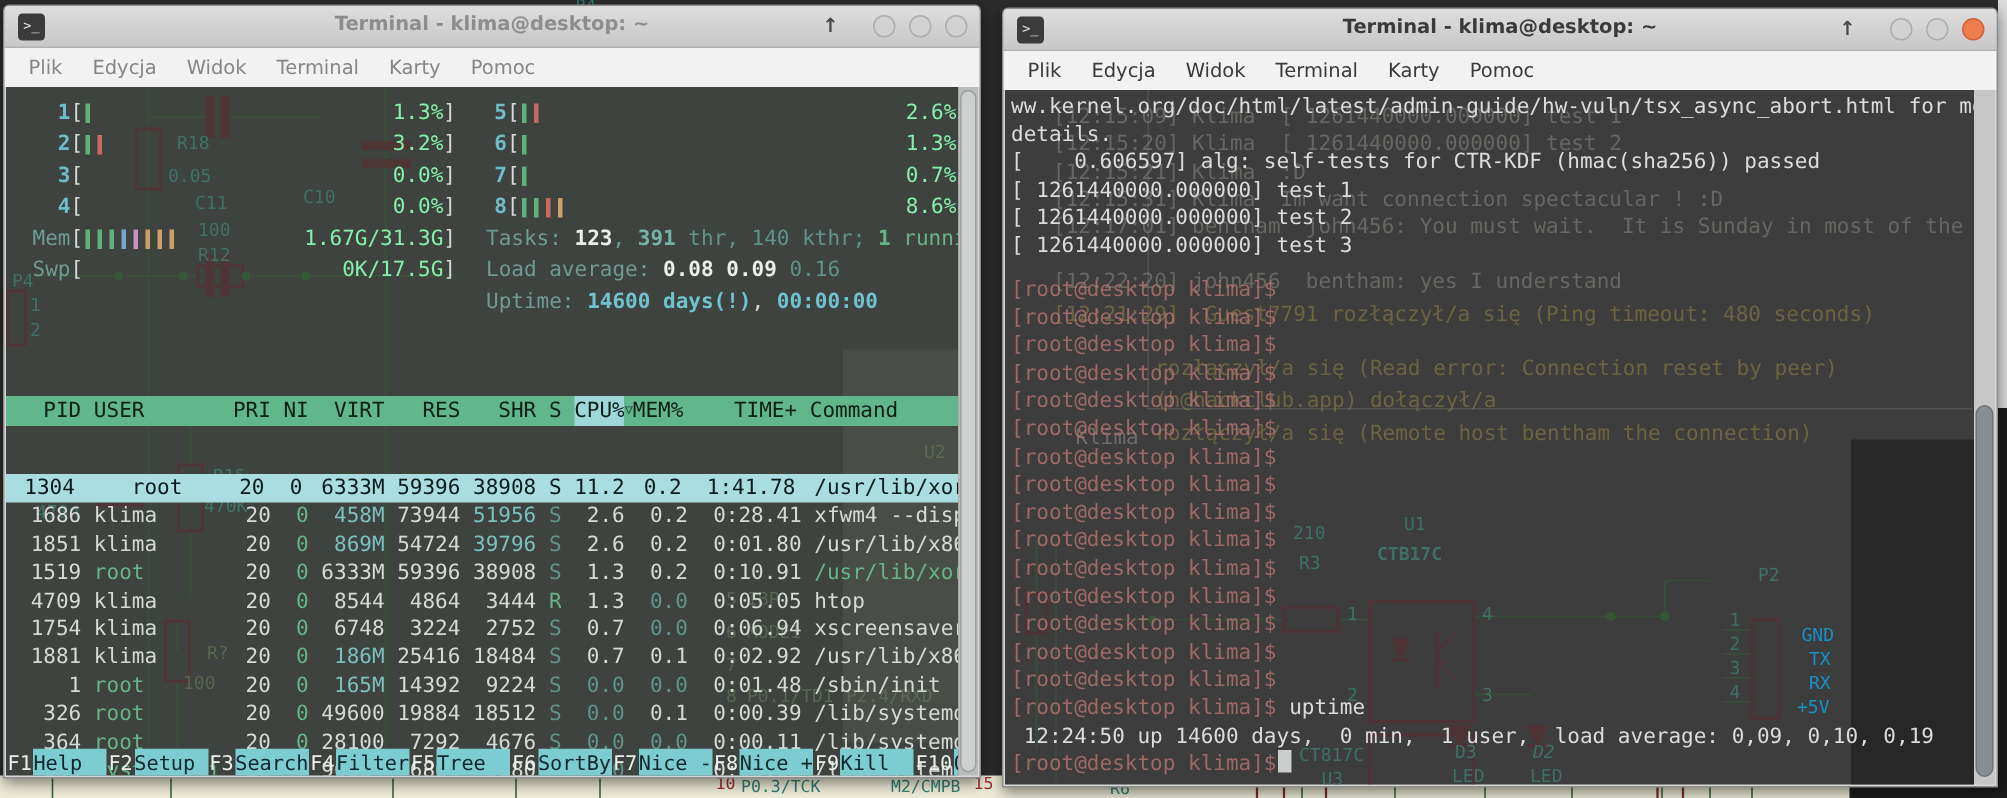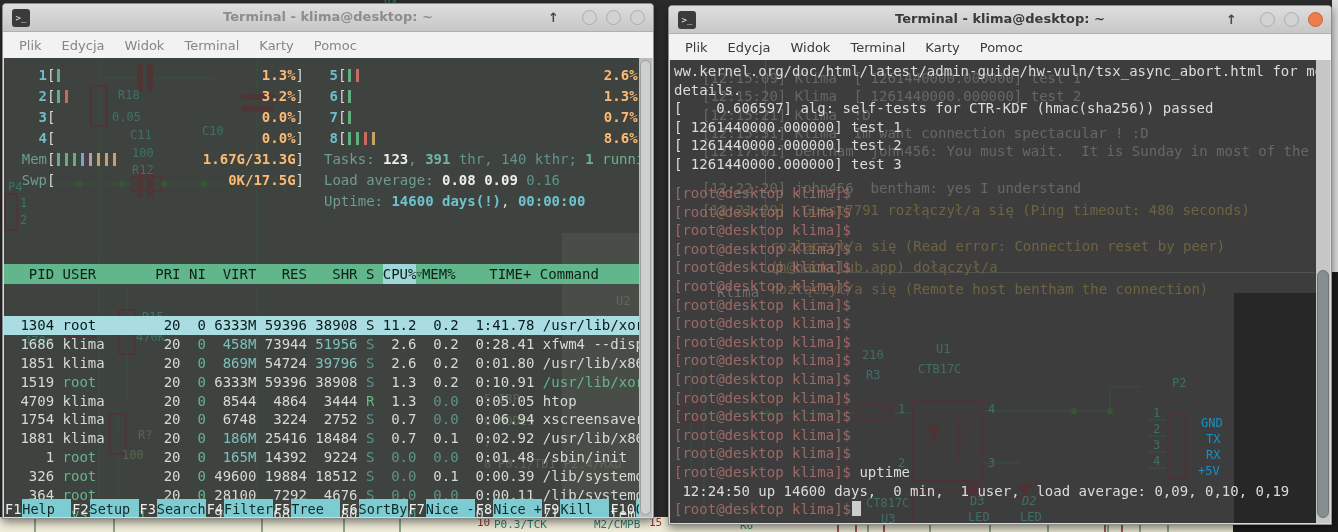--- a/index.html
+++ b/index.html
@@ -55,37 +55,37 @@
   .mcol-r { position:absolute; left:320px; top:0; width:322px; }
   .mline { display:flex; }
   .mlab { width:35px; text-align:right; color:#6fbdc9; font-weight:bold; }
   .mlab-txt { color:#6e9b93; font-weight:normal; }
   .mlab-sm { width:14px; text-align:right; color:#6fbdc9; font-weight:bold; }
   .brk { color:#d6dad6; }
   .ticks { flex:1; display:flex; gap:5px; padding:4px 0 0 2px; overflow:hidden; }
   .tick { width:3px; height:13px; }
   .t-g{background:#5fb07c;} .t-r{background:#c96a5f;} .t-b{background:#7aa3d0;}
   .t-m{background:#c98fc0;} .t-o{background:#c9a06a;}
-  .mval { color:#fdba74;font-weight:bold; }
+  .mval { color:#86efac; }
   .iline { display:flex; }
   .seg-dim{color:#6e9b93;} .seg-w{color:#d6dad6;} .seg-wb{color:#eceeec;font-weight:bold;}
   .seg-teal{color:#5f938b;} .seg-tb{color:#74b3a8;font-weight:bold;} .seg-cb{color:#6fc3cf;font-weight:bold;}
   .seg-gb{color:#67b489;font-weight:bold;} .seg-green{color:#67b489;}
 
   .ptable { position:absolute; left:0; right:0; top:174px; white-space:pre; }
   .phead { height:20px; line-height:20px; background:#62b68c; color:#0c2018; display:flex; padding-left:8px; overflow:hidden; }
   .prow  { height:18.9px; line-height:18.9px; display:flex; padding-left:8px; overflow:hidden; }
   .prow.sel { background:#a9dde2; }
   .cell { flex:none; overflow:hidden; }
   .cr { text-align:right; } .cl { text-align:left; } .cc { text-align:center; }
   .gap { width:1ch; flex:none; }
   .hl-sort { background:#9ed6da; }
   .sort-arrow { color:#1b3a33; font-size:9px; width:1ch; text-align:left; }
   .cw{color:#d6dad6;} .cg{color:#67b489;} .ct{color:#5f938b;} .cc2{color:#7cc0bd;} .ck{color:#0a1a1a;}
-  .prow.sel span { color:#0a1a1a; }
+  .prow.sel span { color:#0a1a1a;text-align:center; }
 
   .fbar { position:absolute; left:0; right:0; top:441px; height:20px; display:flex; overflow:hidden;
           font-size:13.5px; line-height:20px; white-space:pre; }
   .fk { color:#eceeec; padding:0 1px; }
   .fa { background:#7dccd2; color:#10282a; width:49px; overflow:hidden; }
   .fa.last { flex:1; }
 
   
   .rline { position:absolute; white-space:pre; line-height:18.6px; }
   .r-bright { color:#dcdcdc; }
@@ -307,21 +307,21 @@
             <circle cx="98" cy="353" r="3"></circle>
               <circle cx="404" cy="351" r="3"></circle>
               <circle cx="440" cy="351" r="3"></circle>
           </g>
         </svg>
         <div class="dark-patch" style="left:564px; top:233px; width:84px; height:231px;"></div>
         <div id="gr-labels">
             <span class="gl-label" style="left: 192px; top: 288px;">210</span>
             <span class="gl-label" style="left: 196px; top: 308px;">R3</span>
             <span class="gl-label" style="left: 266px; top: 282px;">U1</span>
-            <span class="gl-label" style="left: 248px; top: 302px;">CTB17C</span>
+            <span class="gl-label" style="left: 248px; top: 302px; font-weight: bold;">CTB17C</span>
             <span class="gl-label" style="left: 228px; top: 342px;">1</span>
             <span class="gl-label" style="left: 228px; top: 396px;">2</span>
             <span class="gl-label" style="left: 318px; top: 342px;">4</span>
             <span class="gl-label" style="left: 318px; top: 396px;">3</span>
             <span class="gl-label" style="left: 502px; top: 316px;">P2</span>
             <span class="gl-label" style="left: 483px; top: 346px;">1</span>
             <span class="gl-label" style="left: 483px; top: 362px;">2</span>
             <span class="gl-label" style="left: 483px; top: 378px;">3</span>
             <span class="gl-label" style="left: 483px; top: 394px;">4</span>
             <span class="gl-label blue" style="left: 531px; top: 356px;">GND</span>

